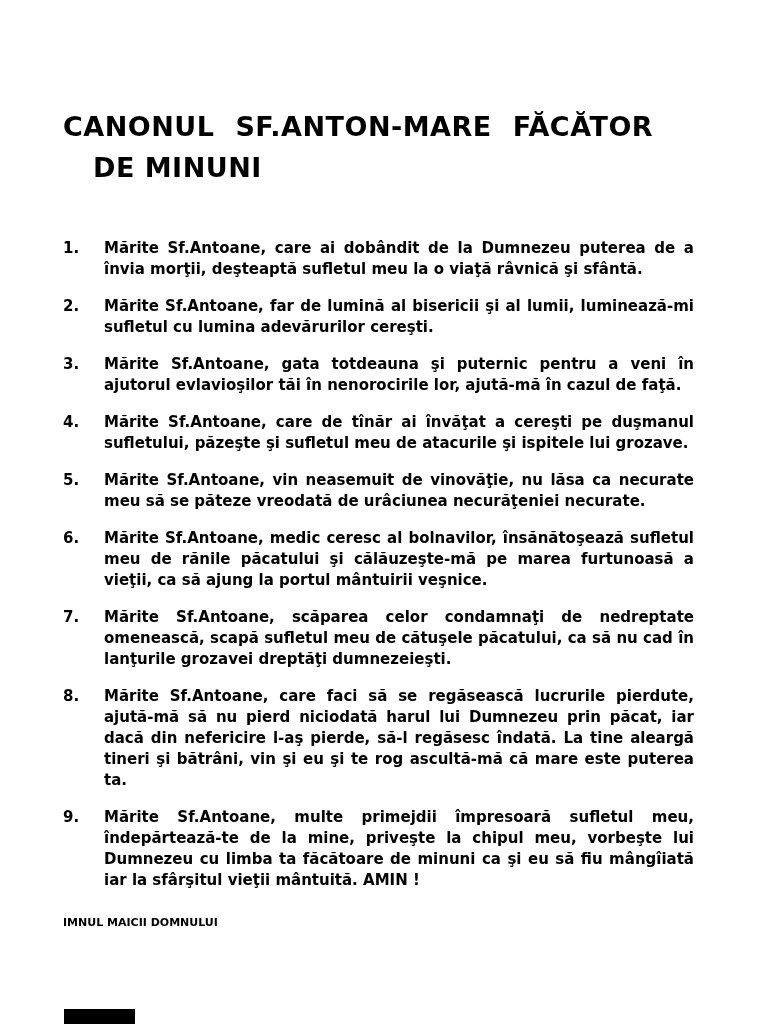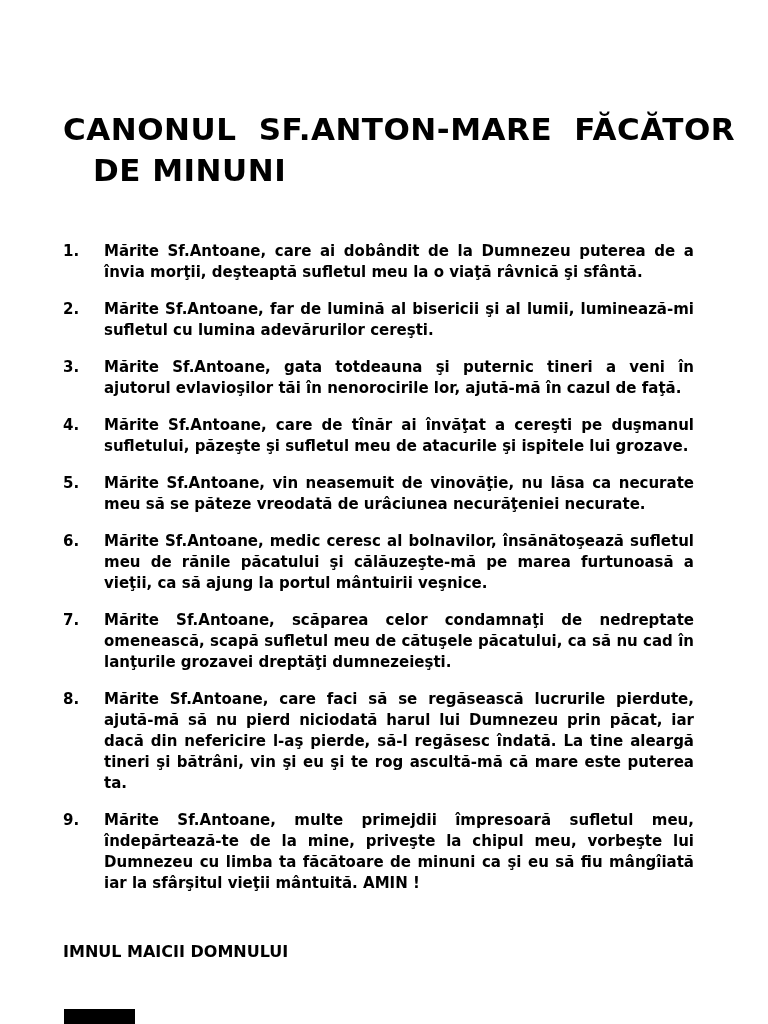--- a/index.html
+++ b/index.html
@@ -15,21 +15,21 @@
     color: #000000;
     font-family: "DejaVu Sans", "Liberation Sans", sans-serif;
     font-weight: bold;
     overflow: hidden;
     margin: 0 auto;
   }
   .content {
     padding: 88px 62px 0 63px;
   }
   .doc-title {
-    font-size: 31px;
+    font-size: 27px;
     line-height: 41px;
     letter-spacing: 0.5px;
   }
   .doc-title .line1 {
     display: block;
     word-spacing: 11px;
     white-space: nowrap;
   }
   .doc-title .line2 {
     display: block;
@@ -48,22 +48,22 @@
   }
   .item .num {
     position: absolute;
     left: 0;
     top: 0;
   }
   .item p {
     margin: 12px;
   }
   .footer-heading {
-    margin-top: 48px;
-    font-size: 16px;
+    margin-top: 22px;
+    font-size: 11px;
     line-height: 20px;
   }
   .scan-artifact {
     position: absolute;
     left: 64px;
     bottom: 0;
     width: 71px;
     height: 15px;
     background: #000000;
   }
@@ -86,21 +86,21 @@
         <p>Mărite Sf.Antoane, care ai dobândit de la Dumnezeu puterea de a învia morţii, deşteaptă sufletul meu la o viaţă râvnică şi sfântă.</p>
       </div>
 
       <div class="item">
         <span class="num">2.</span>
         <p>Mărite Sf.Antoane, far de lumină al bisericii şi al lumii, luminează-mi sufletul cu lumina adevărurilor cereşti.</p>
       </div>
 
       <div class="item">
         <span class="num">3.</span>
-        <p>Mărite Sf.Antoane, gata totdeauna şi puternic tineri a veni în ajutorul evlavioşilor tăi în nenorocirile lor, ajută-mă în cazul de faţă.</p>
+        <p>Mărite Sf.Antoane, gata totdeauna şi puternic pentru a veni în ajutorul evlavioşilor tăi în nenorocirile lor, ajută-mă în cazul de faţă.</p>
       </div>
 
       <div class="item">
         <span class="num">4.</span>
         <p>Mărite Sf.Antoane, care de tînăr ai învăţat a cereşti pe duşmanul sufletului, păzeşte şi sufletul meu de atacurile şi ispitele lui grozave.</p>
       </div>
 
       <div class="item">
         <span class="num">5.</span>
         <p>Mărite Sf.Antoane, vin neasemuit de vinovăţie, nu lăsa ca necurate meu să se păteze vreodată de urâciunea necurăţeniei necurate.</p>

